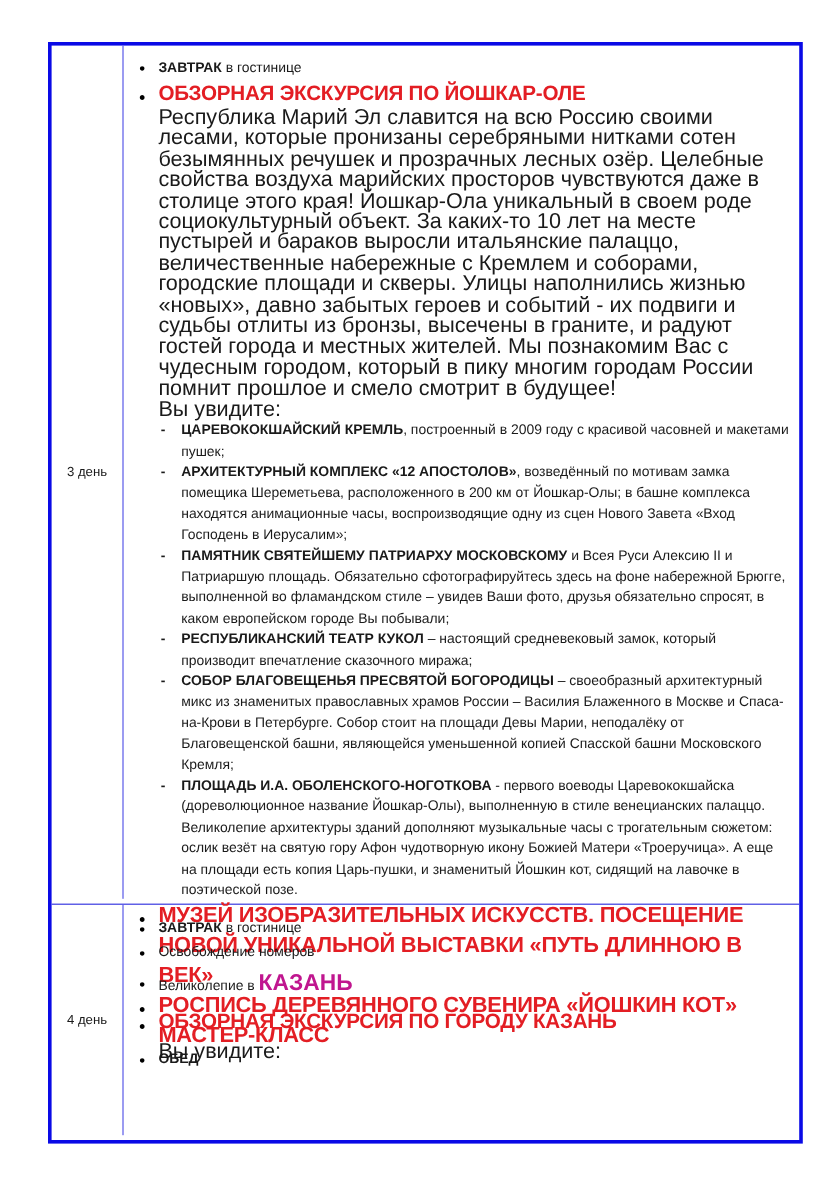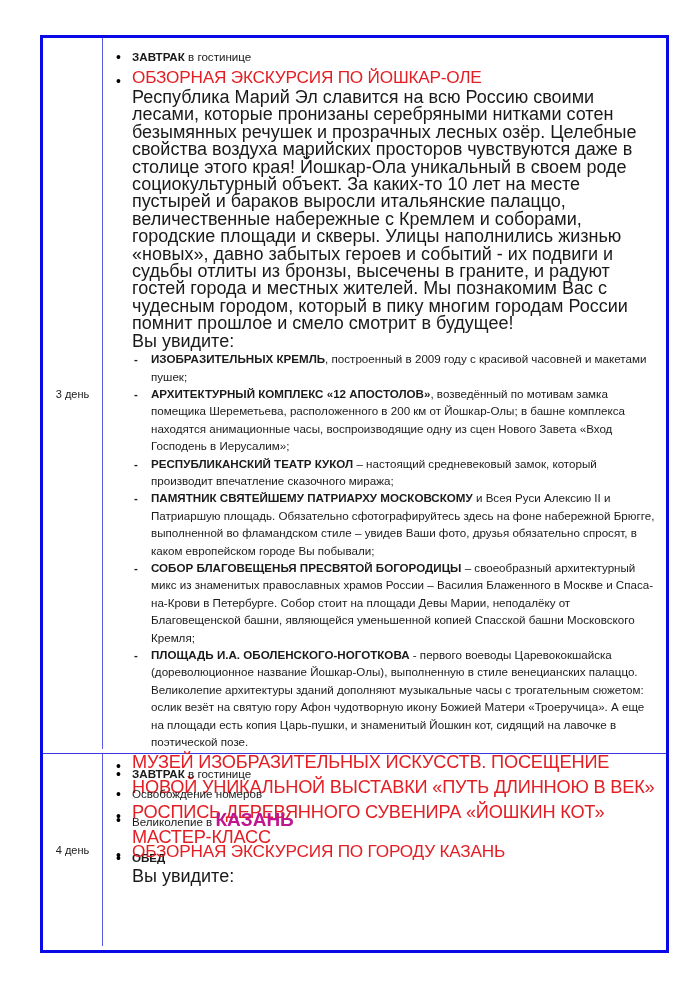--- a/index.html
+++ b/index.html
@@ -11,21 +11,21 @@
   .row1 { top: 0; height: 716px; border-bottom: 1.5px solid #3a3ae0; }
   .row2 { top: 716px; height: 196px; }
   .daycol { position: absolute; left: 0; top: 0; bottom: 4px; width: 59px;
             border-right: 1.5px solid #5a5ae8; display: flex; align-items: center;
             justify-content: center; font-size: 11px; }
   .content { position: absolute; left: 60px; top: 8px; right: 0; padding: 3px 6px 0 10px; }
   ul.items { list-style: none; margin: 0; padding: 0; }
   li.item { position: relative; padding-left: 19px; }
   li.item::before { content: "\2022"; position: absolute; left: 3px; font-size: 14px; line-height: inherit; color: #000; }
   .small { font-size: 11.6px; line-height: 16px; }
-  .h-red { color: #e31e24; font-weight: normal; font-size: 17.2px; line-height: 24px; letter-spacing: -0.2px; }
+  .h-red { color: #e31e24; font-weight: bold; font-size: 17.2px; line-height: 24px; letter-spacing: -0.2px; }
   .h-red.big { font-size: 18.2px; line-height: 25px; }
   li.hitem::before { top: 4px; }
   .para { font-size: 18px; line-height: 17.4px; padding-left: 19px; }
   ul.sights { list-style: none; margin: 0; padding: 0 0 0 19px; }
   ul.sights li { position: relative; padding-left: 19px; font-size: 11.6px; line-height: 17.4px; }
   ul.sights li::before { content: "-"; position: absolute; left: 2px; font-weight: bold; }
   b { font-weight: bold; }
   .magenta { color: #c0168f; font-weight: bold; font-size: 19px; text-align: right; }
   .gap-s { height: 2px; }
 </style>
@@ -43,24 +43,24 @@
         <li class="item small">
           <b>ЗАВТРАК</b><span> в гостинице</span>
         </li>
         <li class="item hitem h-red">
           <span>ОБЗОРНАЯ ЭКСКУРСИЯ ПО ЙОШКАР-ОЛЕ</span>
         </li>
       </ul>
       <div class="para">Республика Марий Эл славится на всю Россию своими лесами, которые пронизаны серебряными нитками сотен безымянных речушек и прозрачных лесных озёр. Целебные свойства воздуха марийских просторов чувствуются даже в столице этого края! Йошкар-Ола уникальный в своем роде социокультурный объект. За каких-то 10 лет на месте пустырей и бараков выросли итальянские палаццо, величественные набережные с Кремлем и соборами, городские площади и скверы. Улицы наполнились жизнью «новых», давно забытых героев и событий - их подвиги и судьбы отлиты из бронзы, высечены в граните, и радуют гостей города и местных жителей. Мы познакомим Вас с чудесным городом, который в пику многим городам России помнит прошлое и смело смотрит в будущее!</div>
       <div class="para">Вы увидите:</div>
       <ul class="sights">
-        <li><b>ИЗОБРАЗИТЕЛЬНЫХ КРЕМЛЬ</b><span>, построенный в 2009 году с красивой часовней и макетами пушек;</span></li>
+        <li><b>ЦАРЕВОКОКШАЙСКИЙ КРЕМЛЬ</b><span>, построенный в 2009 году с красивой часовней и макетами пушек;</span></li>
         <li><b>АРХИТЕКТУРНЫЙ КОМПЛЕКС «12 АПОСТОЛОВ»</b><span>, возведённый по мотивам замка помещика Шереметьева, расположенного в 200 км от Йошкар-Олы; в башне комплекса находятся анимационные часы, воспроизводящие одну из сцен Нового Завета «Вход Господень в Иерусалим»;</span></li>
+        <li><b>ПАМЯТНИК СВЯТЕЙШЕМУ ПАТРИАРХУ МОСКОВСКОМУ</b><span> и Всея Руси Алексию II и Патриаршую площадь. Обязательно сфотографируйтесь здесь на фоне набережной Брюгге, выполненной во фламандском стиле – увидев Ваши фото, друзья обязательно спросят, в каком европейском городе Вы побывали;</span></li>
         <li><b>РЕСПУБЛИКАНСКИЙ ТЕАТР КУКОЛ</b><span> – настоящий средневековый замок, который производит впечатление сказочного миража;</span></li>
-        <li><b>ПАМЯТНИК СВЯТЕЙШЕМУ ПАТРИАРХУ МОСКОВСКОМУ</b><span> и Всея Руси Алексию II и Патриаршую площадь. Обязательно сфотографируйтесь здесь на фоне набережной Брюгге, выполненной во фламандском стиле – увидев Ваши фото, друзья обязательно спросят, в каком европейском городе Вы побывали;</span></li>
         <li><b>СОБОР БЛАГОВЕЩЕНЬЯ ПРЕСВЯТОЙ БОГОРОДИЦЫ</b><span> – своеобразный архитектурный микс из знаменитых православных храмов России – Василия Блаженного в Москве и Спаса-на-Крови в Петербурге. Собор стоит на площади Девы Марии, неподалёку от Благовещенской башни, являющейся уменьшенной копией Спасской башни Московского Кремля;</span></li>
         <li><b>ПЛОЩАДЬ И.А. ОБОЛЕНСКОГО-НОГОТКОВА</b><span> - первого воеводы Царевококшайска (дореволюционное название Йошкар-Олы), выполненную в стиле венецианских палаццо. Великолепие архитектуры зданий дополняют музыкальные часы с трогательным сюжетом: ослик везёт на святую гору Афон чудотворную икону Божией Матери «Троеручица». А еще на площади есть копия Царь-пушки, и знаменитый Йошкин кот, сидящий на лавочке в поэтической позе.</span></li>
       </ul>
       <ul class="items">
         <li class="item hitem h-red big">
           <span>МУЗЕЙ ИЗОБРАЗИТЕЛЬНЫХ ИСКУССТВ. ПОСЕЩЕНИЕ НОВОЙ УНИКАЛЬНОЙ ВЫСТАВКИ «ПУТЬ ДЛИННОЮ В ВЕК»</span>
         </li>
       </ul>
       <ul class="items">
         <li class="item hitem h-red big">

